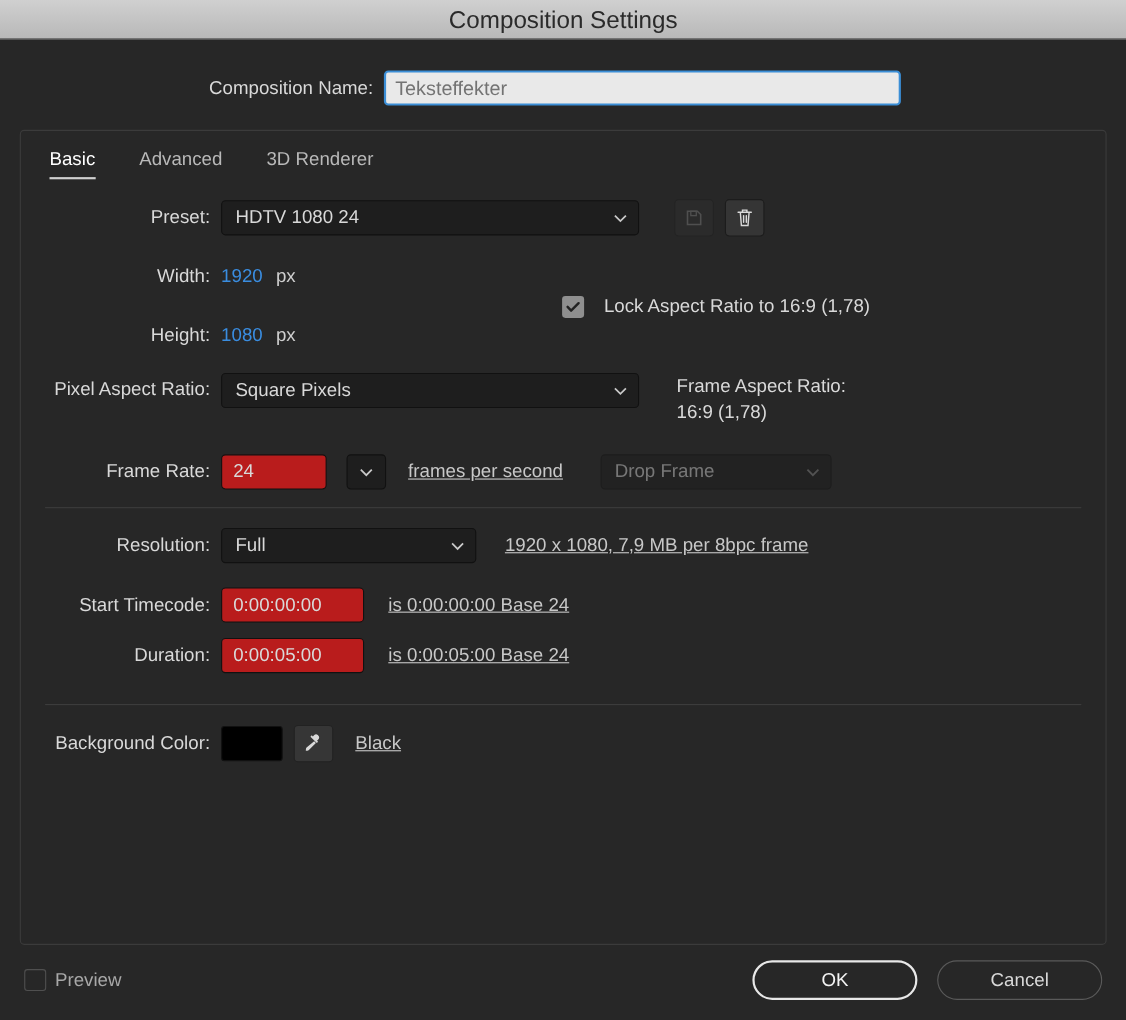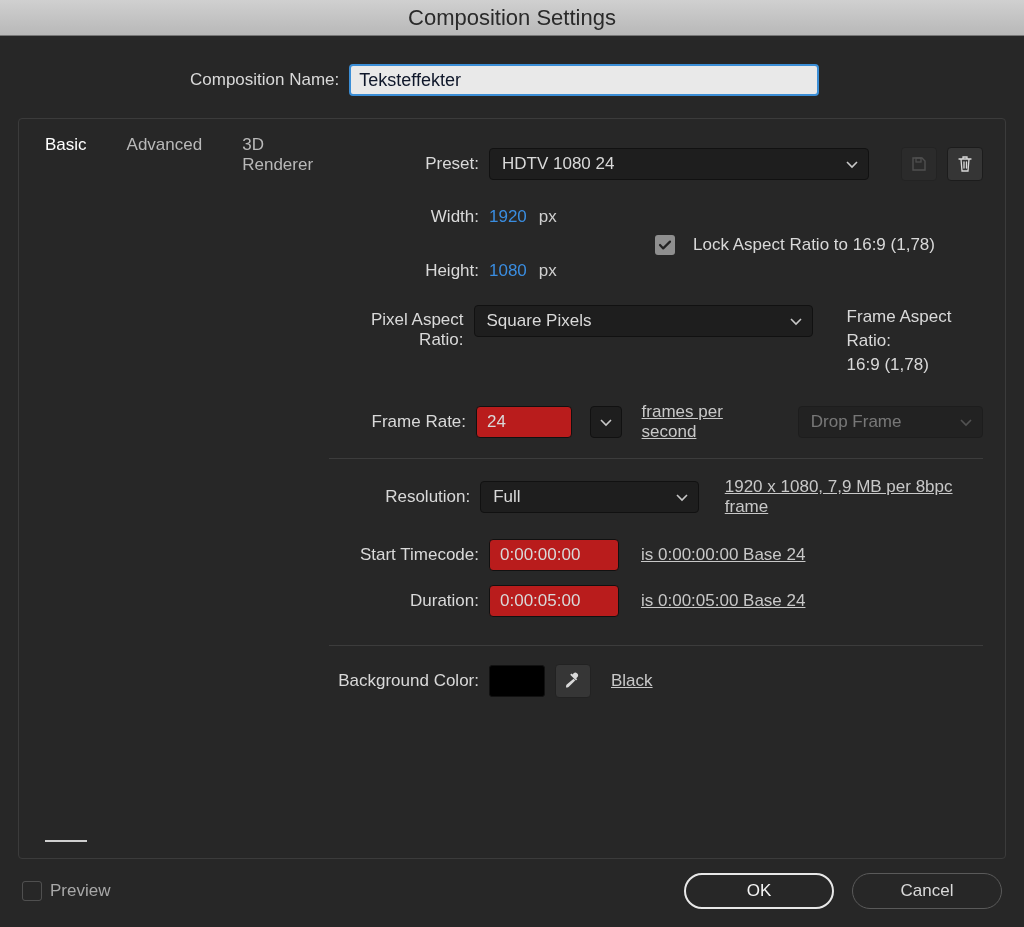--- a/index.html
+++ b/index.html
@@ -33,33 +33,33 @@
     display: flex;
     align-items: center;
     margin: 10px 0 22px 0;
     padding-left: 172px;
   }
   .name-label { margin-right: 10px; }
   .name-input {
     width: 470px;
     height: 32px;
     background: #e9e9e9;
-    color: #0f172a;
+    color: #737373;
     border: 2px solid #3b8ed6;
     border-radius: 4px;
     padding: 12px 8px;
     font-size: 18px;
   }
   .panel {
     border: 1px solid #3b3b3b;
     border-radius: 4px;
     flex: 1;
     padding: 10px 22px 16px 22px;
     display: flex;
-    flex-direction: row;
+    flex-direction: column;
   }
   .tabs {
     display: flex;
     gap: 40px;
     padding: 2px 4px 0 4px;
   }
   .tab {
     padding: 4px 0 6px 0;
     cursor: pointer;
     color: #b9b9b9;

